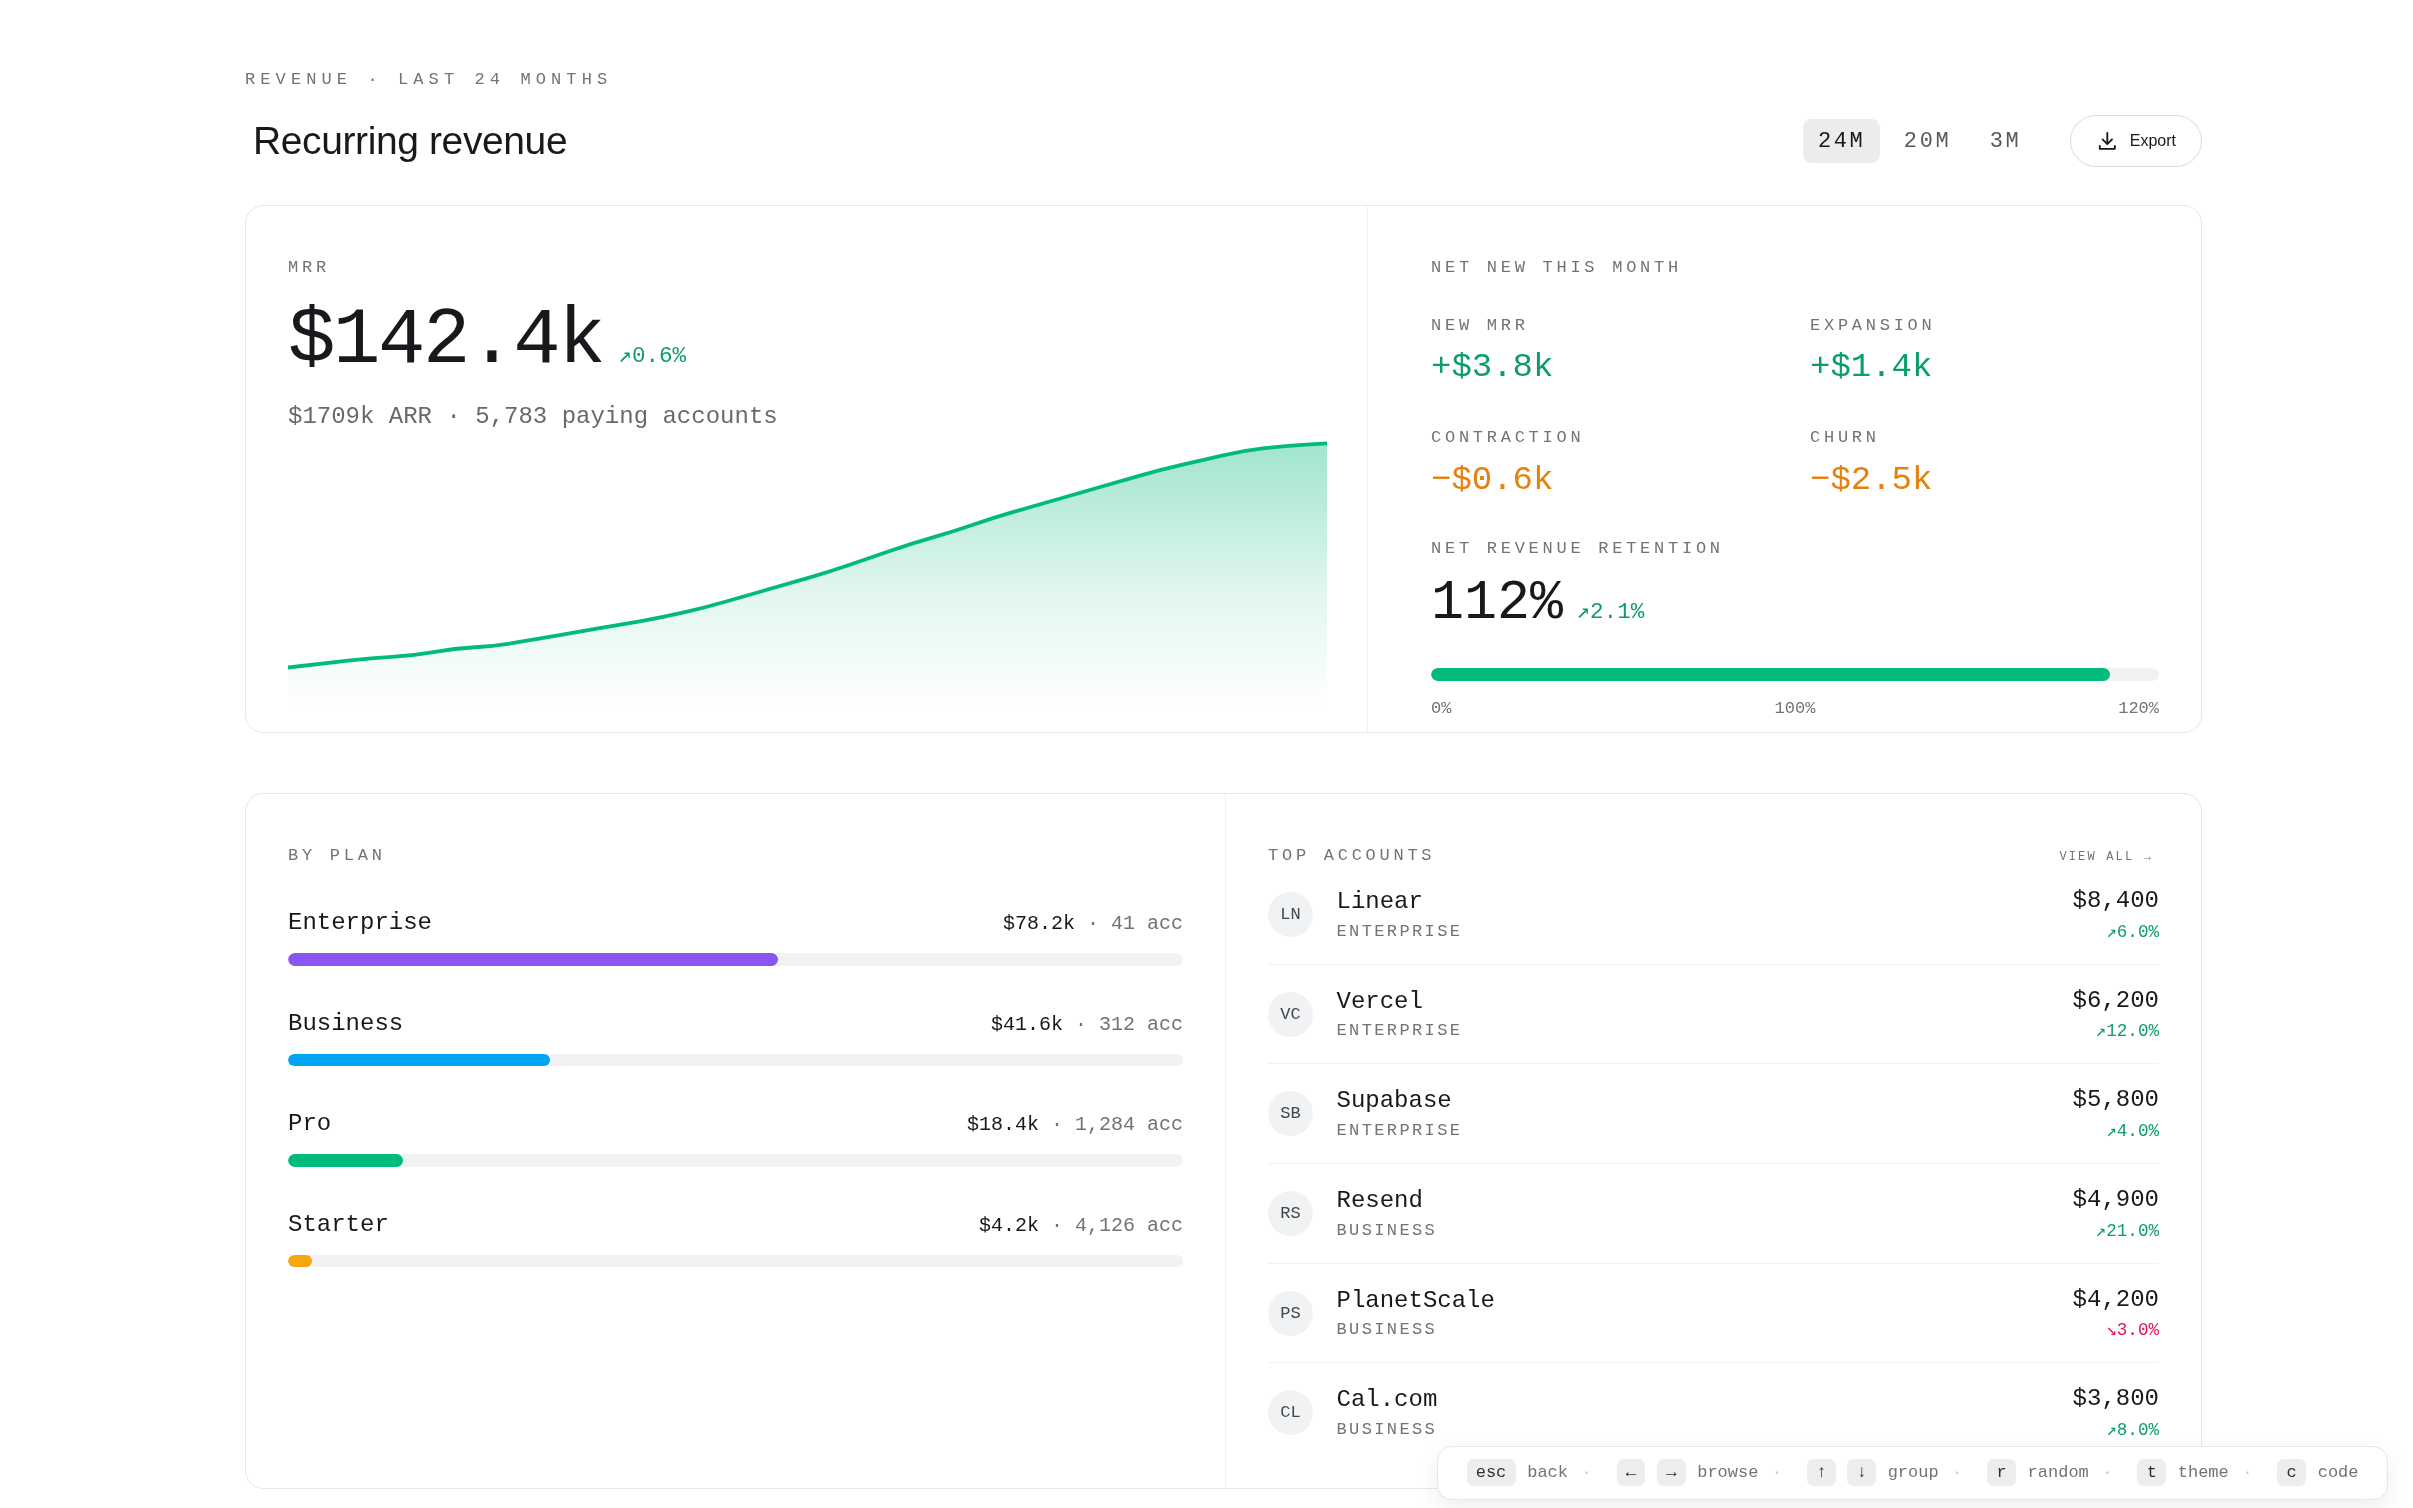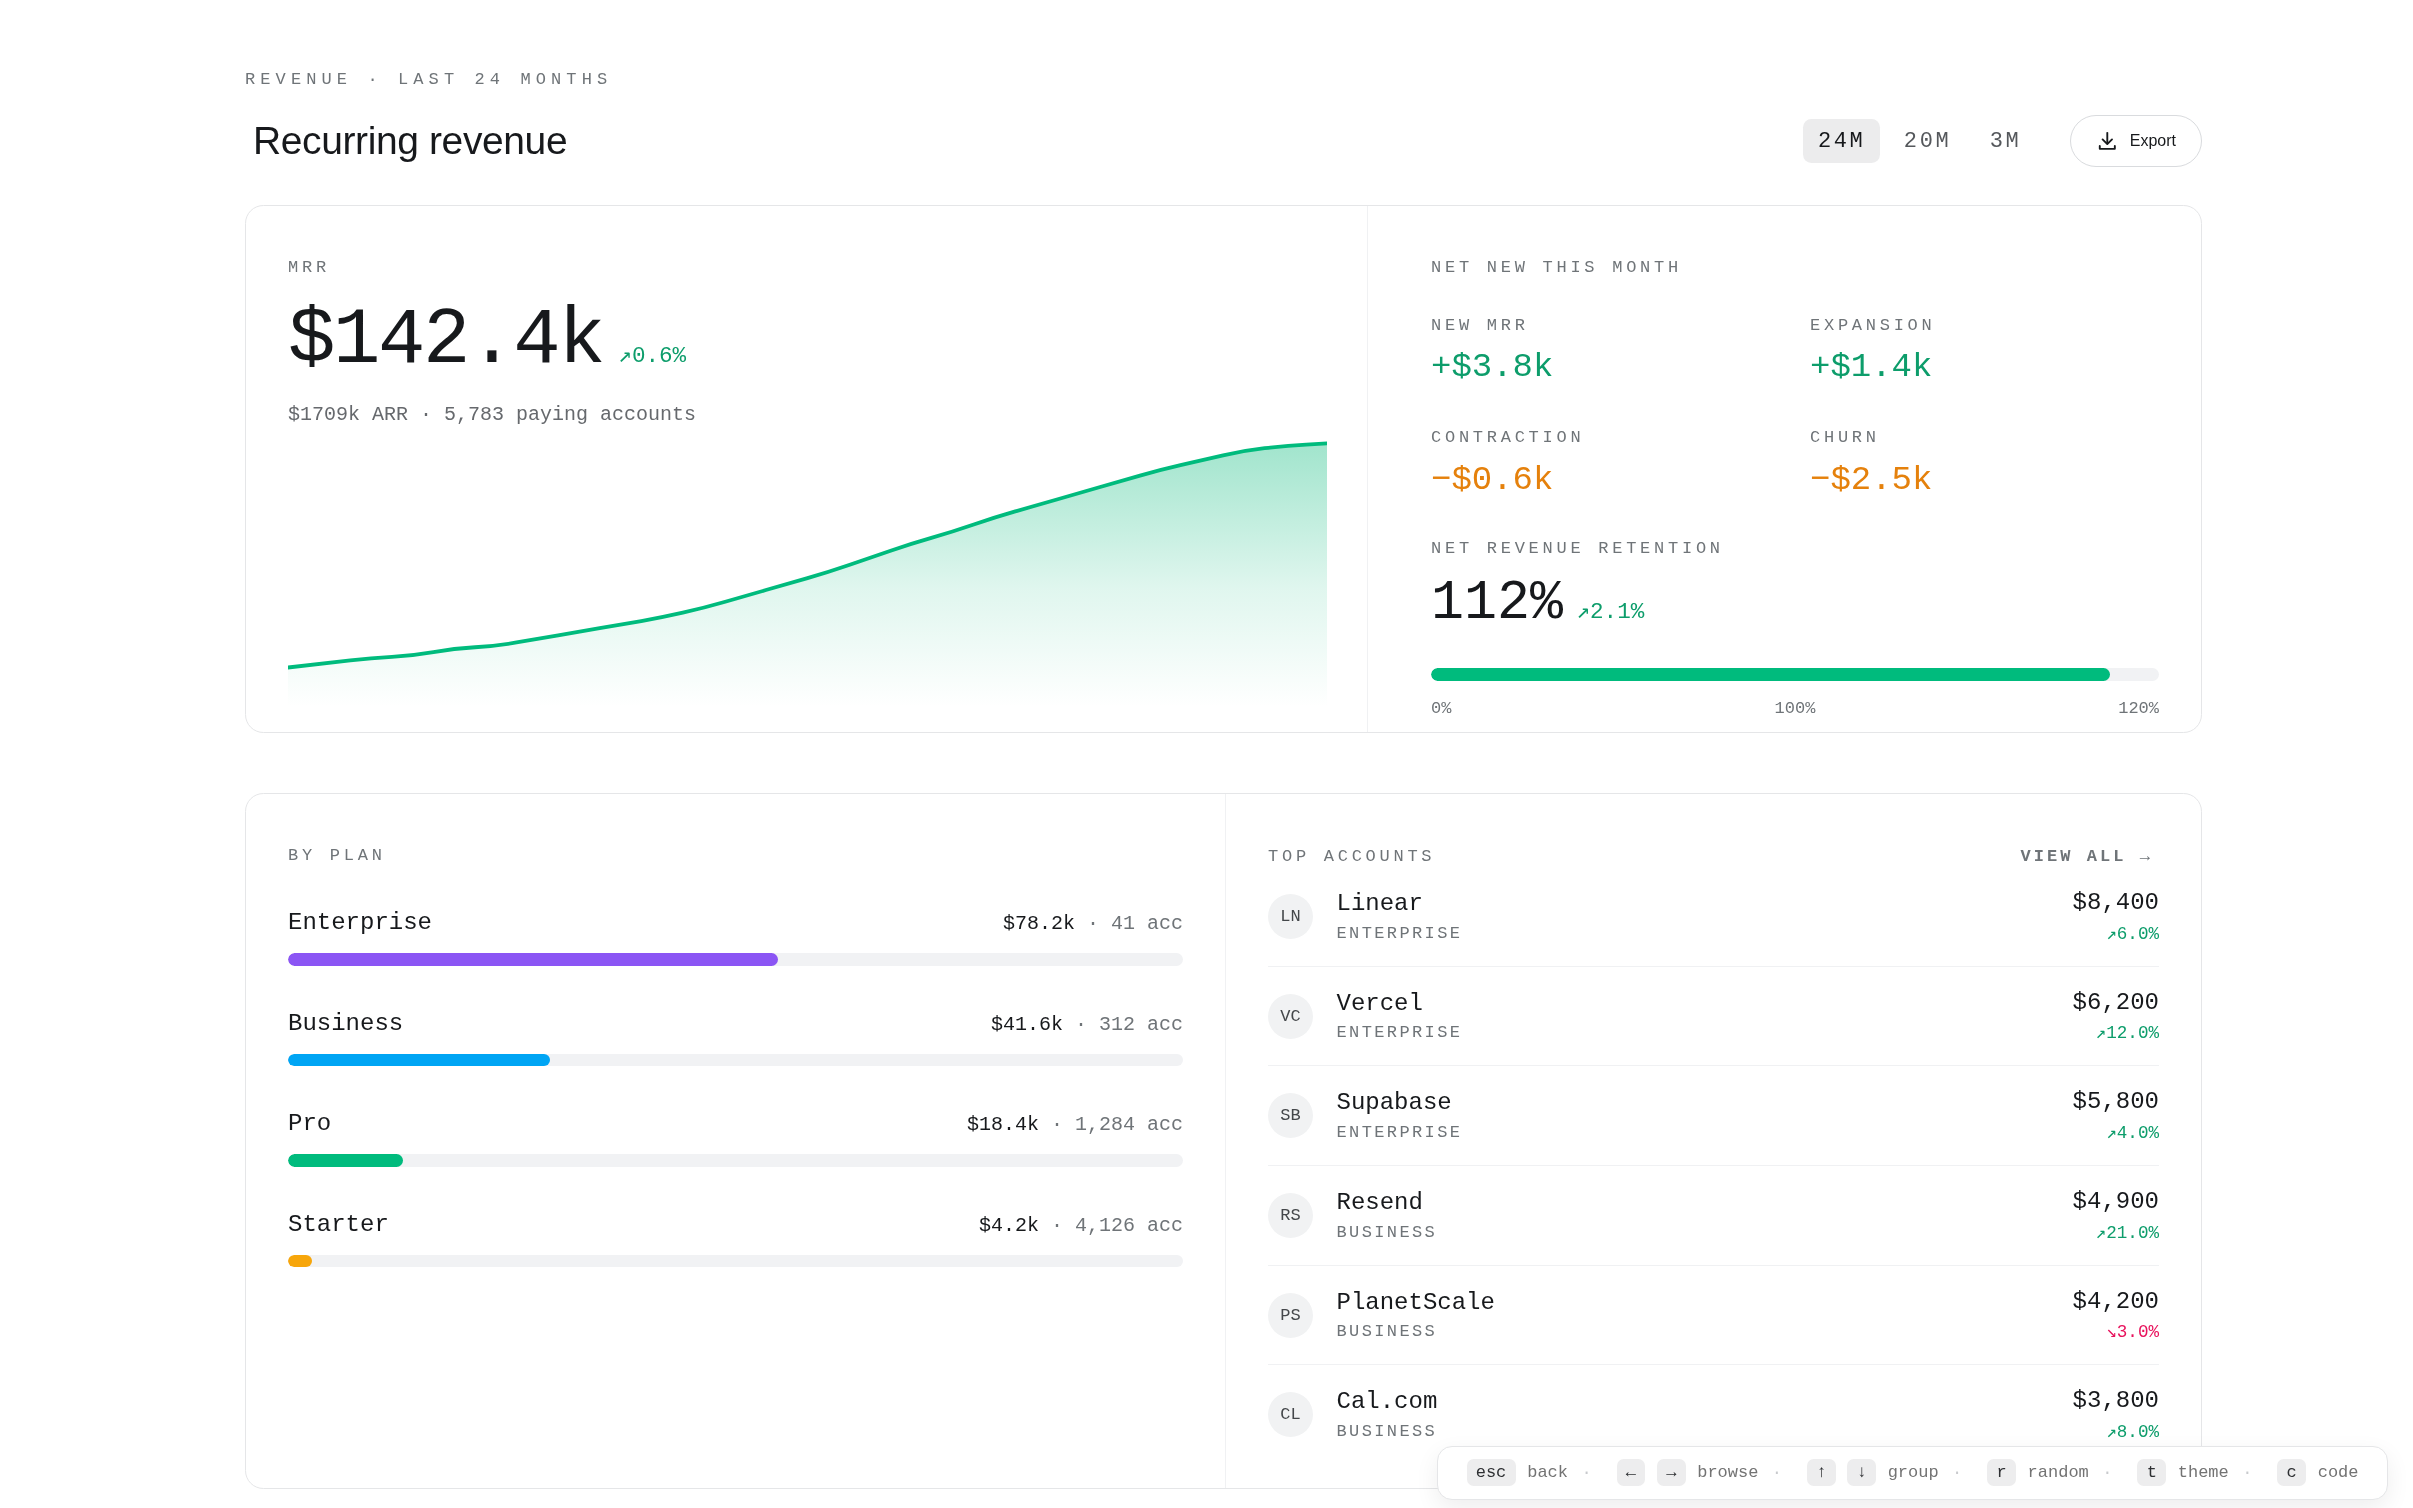--- a/index.html
+++ b/index.html
@@ -45,21 +45,21 @@
         display:flex;overflow:hidden;}
   .top-card{margin-top:34px;height:528px;}
   .bottom-card{margin-top:60px;height:696px;}
 
   
   .chart-pane{position:relative;width:1121px;box-sizing:border-box;padding:52px 42px 0 42px;}
   .metric-label{font-size:17px;letter-spacing:0.22em;color:var(--gray);}
   .big-row{display:flex;align-items:baseline;gap:15px;margin-top:25px;}
   .big-value{font-size:79px;letter-spacing:-0.03em;color:var(--ink);line-height:1;}
   .delta{font-size:22.6px;color:var(--green-text);}
-  .sub{margin-top:22px;font-size:20px;color:#66696d;}
+  .sub{margin-top:22px;font-size:24px;color:#66696d;}
   .spark{position:absolute;left:42px;bottom:25px;}
 
   
   .metrics-pane{flex:1;border-left:1.7px solid var(--row-line);box-sizing:border-box;
                 padding:52px 42px 0 63px;}
   .metric-grid{display:grid;grid-template-columns:379px 1fr;margin-top:39px;row-gap:42px;}
   .nn-label{font-size:17px;letter-spacing:0.22em;color:var(--gray);}
   .nn-value{margin-top:13.4px;font-size:34px;}
   .nn-value.positive{color:var(--green-text);}
   .nn-value.negative{color:var(--orange);}
@@ -82,22 +82,22 @@
   .plan-name{font-size:24px;color:var(--ink);}
   .plan-meta{font-size:20px;color:var(--gray);}
   .plan-value{color:var(--ink);}
   .plan-track{margin-top:17px;height:12.6px;border-radius:6.7px;background:var(--track);overflow:hidden;}
   .plan-fill{height:100%;border-radius:6.7px;}
 
   
   .accounts-pane{flex:1;border-left:1.7px solid var(--row-line);box-sizing:border-box;
                  padding:52px 42px 0 42px;}
   .accounts-header{display:flex;align-items:baseline;justify-content:space-between;}
-  .view-all{font-size:17px;letter-spacing:0.18em;color:var(--gray);cursor:pointer;background:none;border:none;
-            font-family:var(--mono);font-weight:bold;}
+  .view-all{font-size:12px;letter-spacing:0.18em;color:var(--gray);cursor:pointer;background:none;border:none;
+            font-family:var(--mono);}
   .acct{display:flex;align-items:center;justify-content:space-between;padding:22px 0;
         border-bottom:1.7px solid var(--row-line);}
   .acct:first-of-type{margin-top:17px;}
   .acct:last-of-type{border-bottom:none;}
   .acct-left{display:flex;align-items:center;gap:23.5px;}
   .avatar{width:45px;height:45px;border-radius:50%;background:#f1f2f3;display:flex;align-items:center;
           justify-content:center;font-size:17px;color:#44474a;}
   .acct-name{font-size:24px;color:var(--ink);}
   .acct-plan{margin-top:6.7px;font-size:17px;letter-spacing:0.14em;color:var(--gray);}
   .acct-right{text-align:right;}

